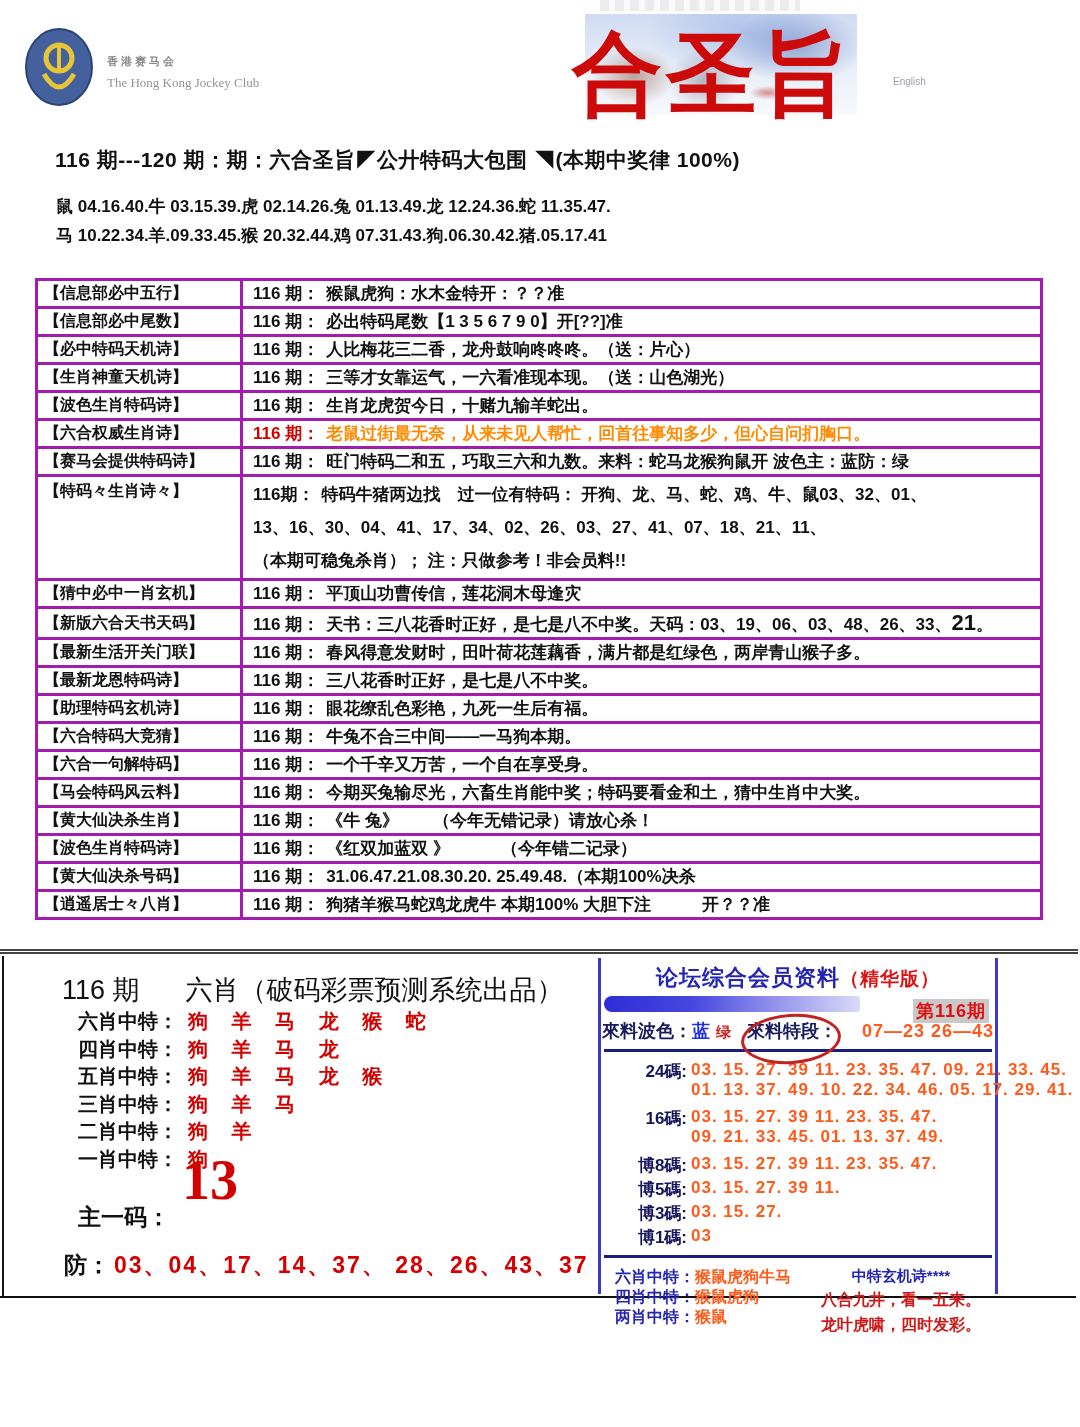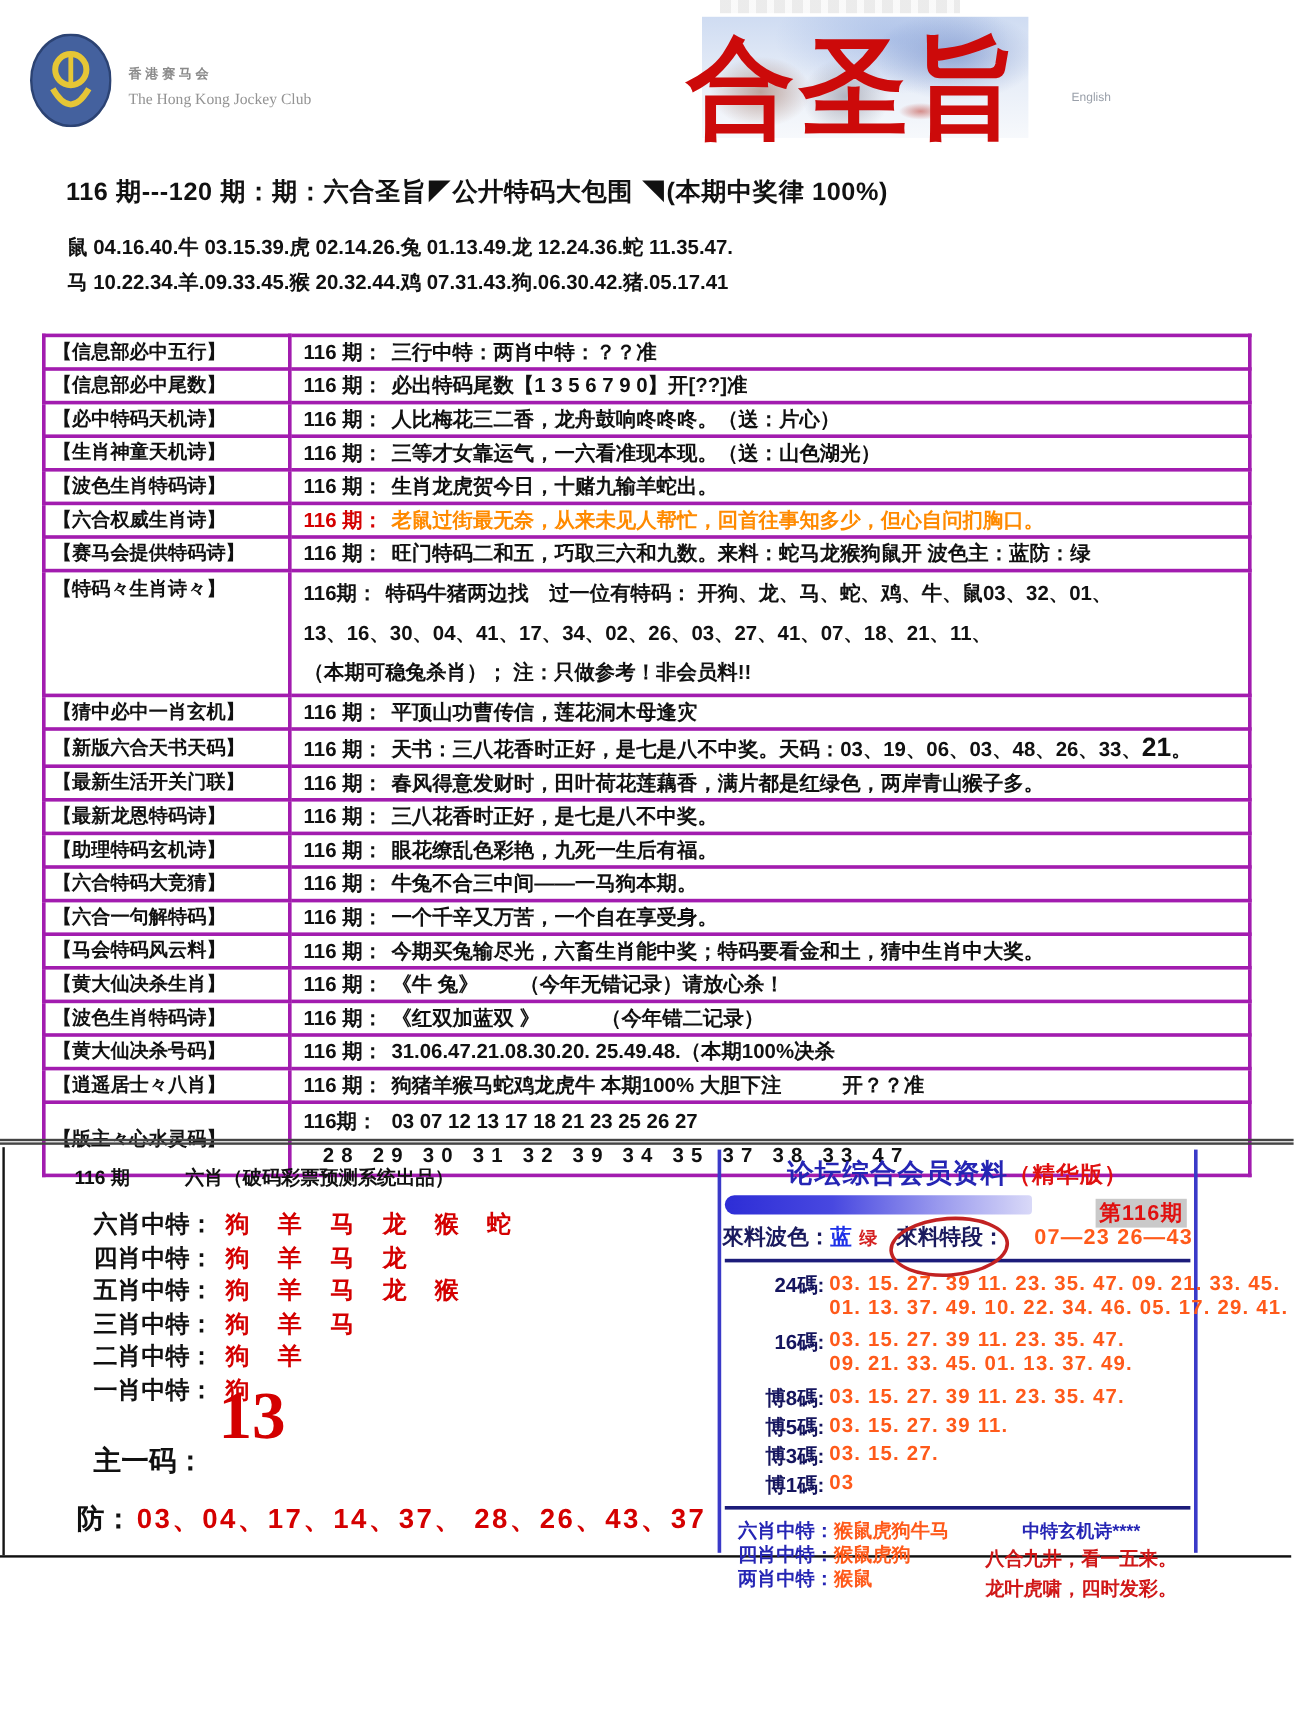--- a/index.html
+++ b/index.html
@@ -50,21 +50,21 @@
   .bignum{font-size:22px;}
   .line.indent{padding-left:16px;letter-spacing:6px;}
 
   
   .sep{position:absolute;left:0;top:949px;width:1078px;border-top:5px double #444;}
   .left-border{position:absolute;left:2px;top:956px;height:340px;border-left:2px solid #151515;}
   .bottom-line{position:absolute;left:0;top:1296px;width:1076px;border-top:2px solid #101010;}
 
   
   .bottom-left{position:absolute;left:0;top:958px;width:590px;height:338px;}
-  .sx-title{position:absolute;left:62px;top:14px;font-size:16px;font-weight:bold;}
+  .sx-title{position:absolute;left:62px;top:14px;font-size:27px;font-weight:normal;}
   .sx-title .gap{display:inline-block;width:46px;}
   .sx-rows{position:absolute;left:78px;top:50px;}
   .sx-row{font-size:20px;font-weight:bold;line-height:27.5px;white-space:nowrap;}
   .sx-row .v{color:var(--accent);margin-left:10px;letter-spacing:9px;}
   .main-code-label{position:absolute;left:78px;top:244px;font-size:23px;font-weight:bold;}
   .main-code{position:absolute;left:182px;top:194px;font-size:56px;font-weight:bold;color:var(--accent);
              font-family:"Liberation Serif",serif;line-height:1;}
   .guard{position:absolute;left:64px;top:292px;font-size:23px;font-weight:bold;white-space:nowrap;}
   .guard .nums{color:var(--accent);letter-spacing:2px;margin-left:4px;}
 
@@ -127,21 +127,21 @@
   <div class="zodiac">
     <div>鼠 04.16.40.牛 03.15.39.虎 02.14.26.兔 01.13.49.龙 12.24.36.蛇 11.35.47.</div>
     <div>马 10.22.34.羊.09.33.45.猴 20.32.44.鸡 07.31.43.狗.06.30.42.猪.05.17.41</div>
   </div>
 
   <table class="tips">
     <tbody>
         <tr>
           <td class="lbl">【信息部必中五行】</td>
           <td class="val">
-            <div class="line"><span class="period">116 期：</span><span>三行中特：两肖中特：？？准</span></div>
+            <div class="line"><span class="period">116 期：</span><span>猴鼠虎狗：水木金特开：？？准</span></div>
           </td>
         </tr>
         <tr>
           <td class="lbl">【信息部必中尾数】</td>
           <td class="val">
             <div class="line"><span class="period">116 期：</span><span>必出特码尾数【1 3 5 6 7 9 0】开[??]准</span></div>
           </td>
         </tr>
         <tr>
           <td class="lbl">【必中特码天机诗】</td>
@@ -244,27 +244,20 @@
         <tr>
           <td class="lbl">【黄大仙决杀号码】</td>
           <td class="val">
             <div class="line"><span class="period">116 期：</span><span>31.06.47.21.08.30.20. 25.49.48.（本期100%决杀</span></div>
           </td>
         </tr>
         <tr>
           <td class="lbl">【逍遥居士々八肖】</td>
           <td class="val">
             <div class="line"><span class="period">116 期：</span><span>狗猪羊猴马蛇鸡龙虎牛 本期100% 大胆下注　　　开？？准</span></div>
-          </td>
-        </tr>
-        <tr class=" two">
-          <td class="lbl">【版主々心水灵码】</td>
-          <td class="val">
-            <div class="line"><span class="period">116期：</span><span> 03 07 12 13 17 18 21 23 25 26 27</span></div>
-            <div class="line indent"><span>28 29 30 31 32 39 34 35 37 38 33 47</span></div>
           </td>
         </tr>
       </tbody>
   </table>
 
   <div class="sep"></div>
   <div class="left-border"></div>
   <div class="bottom-line"></div>
 
   <div class="bottom-left">

